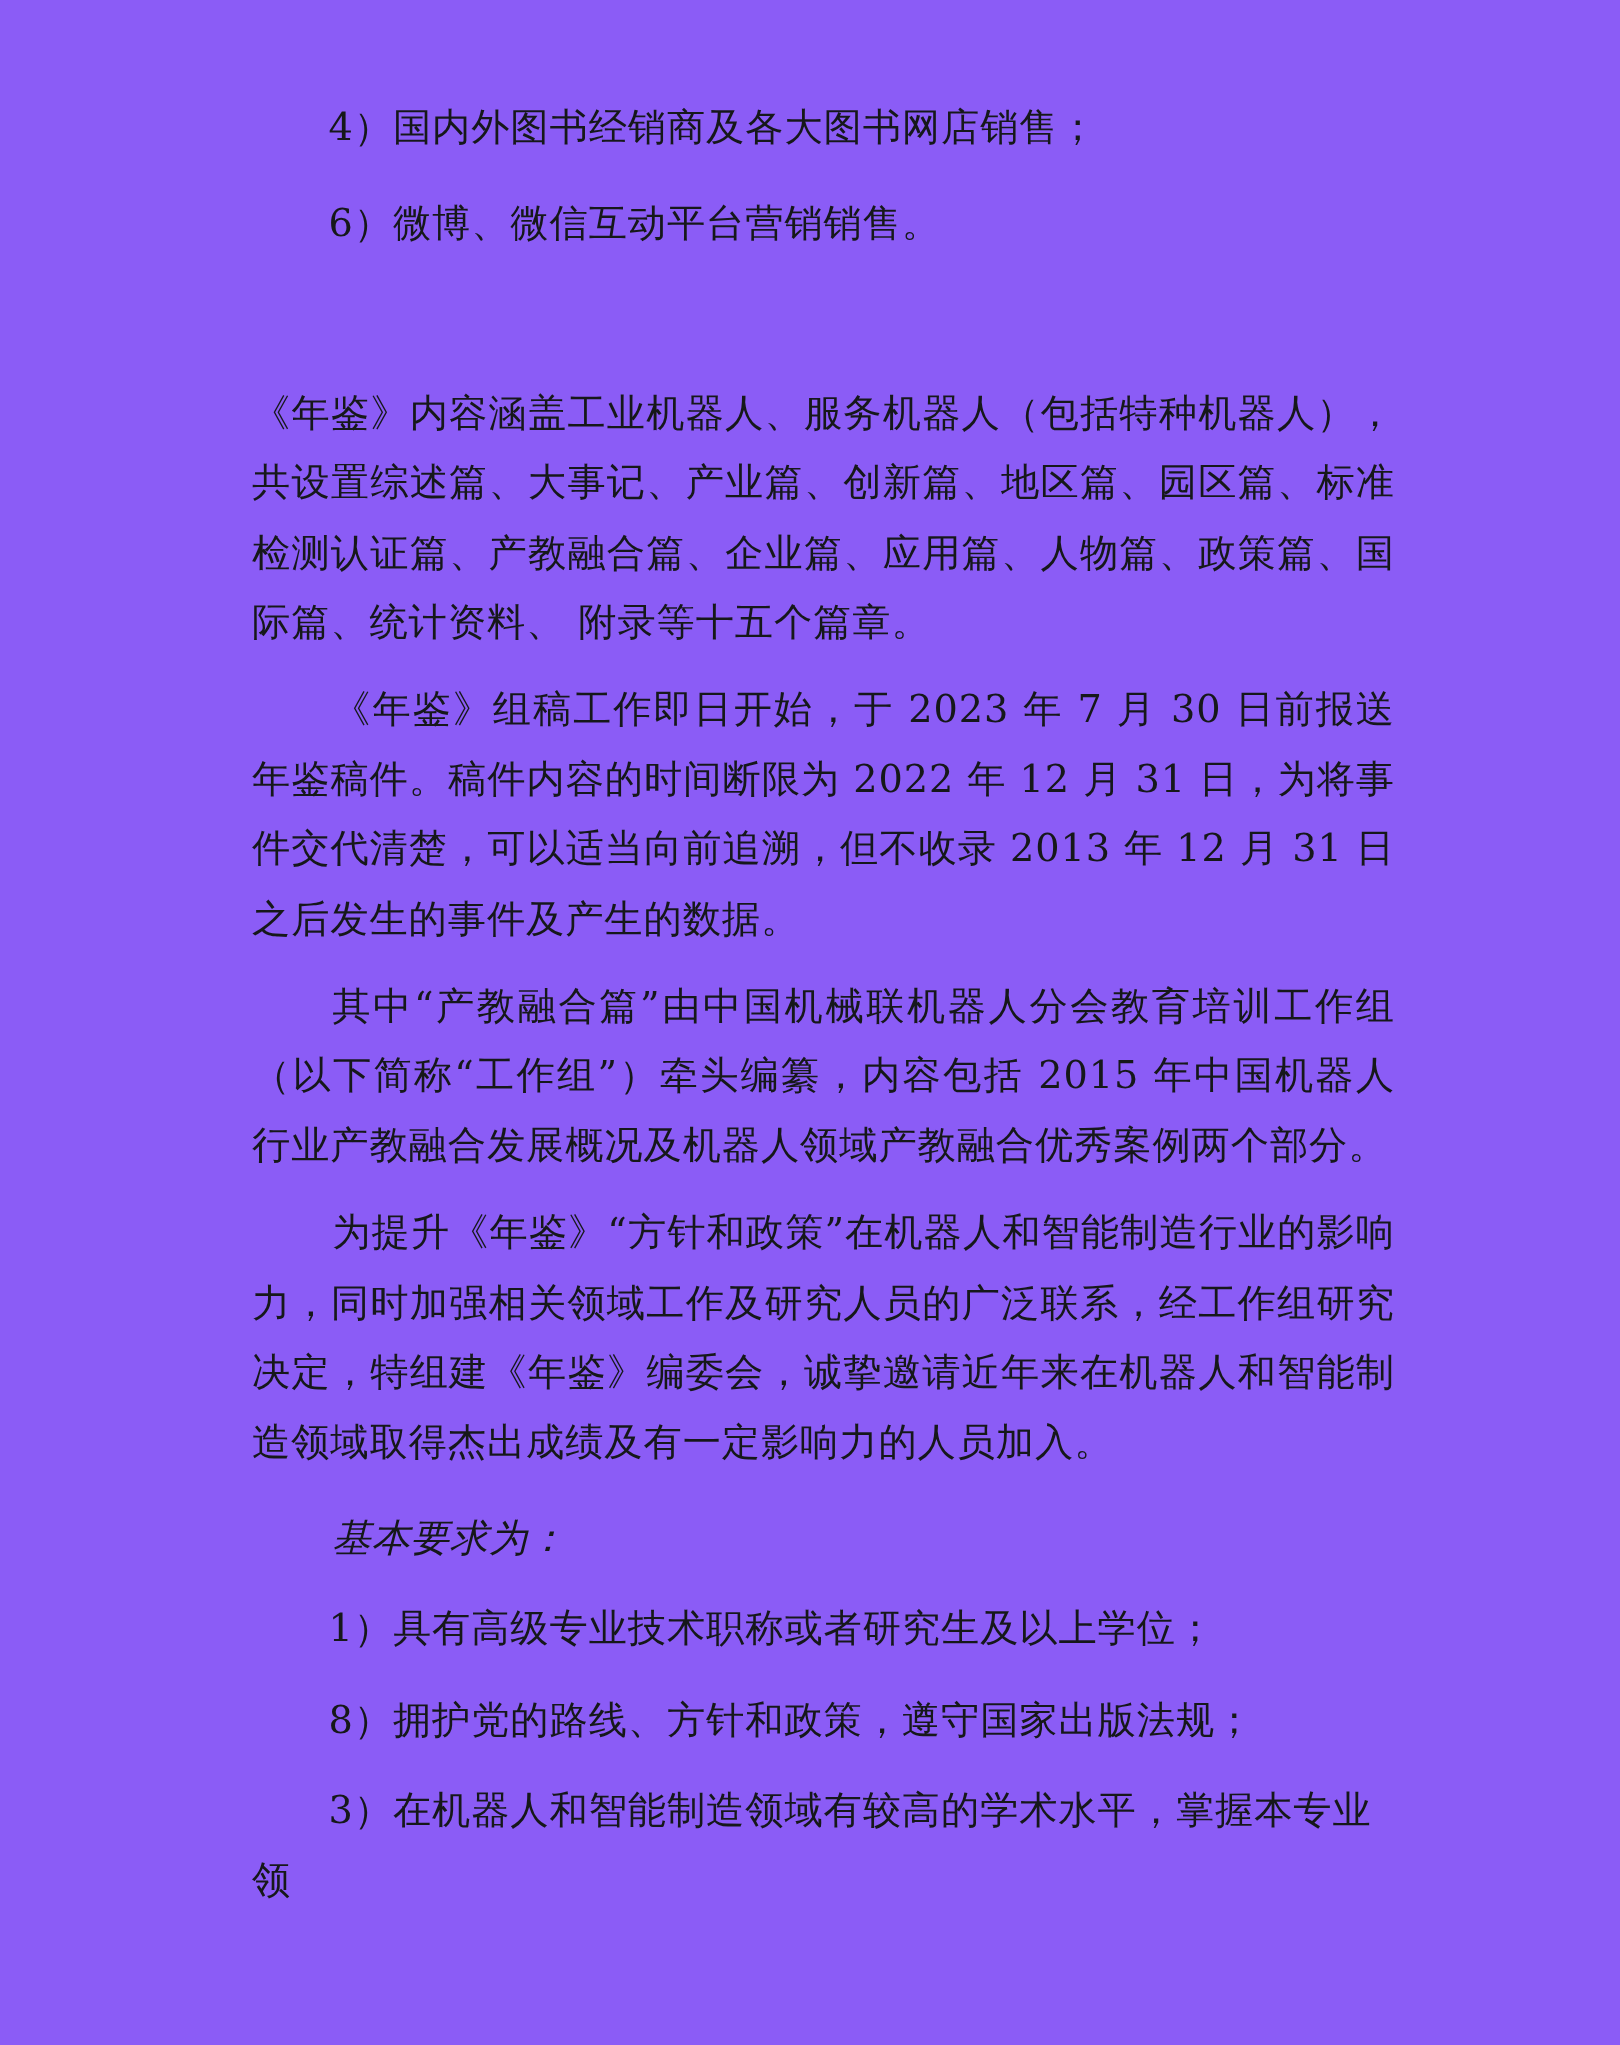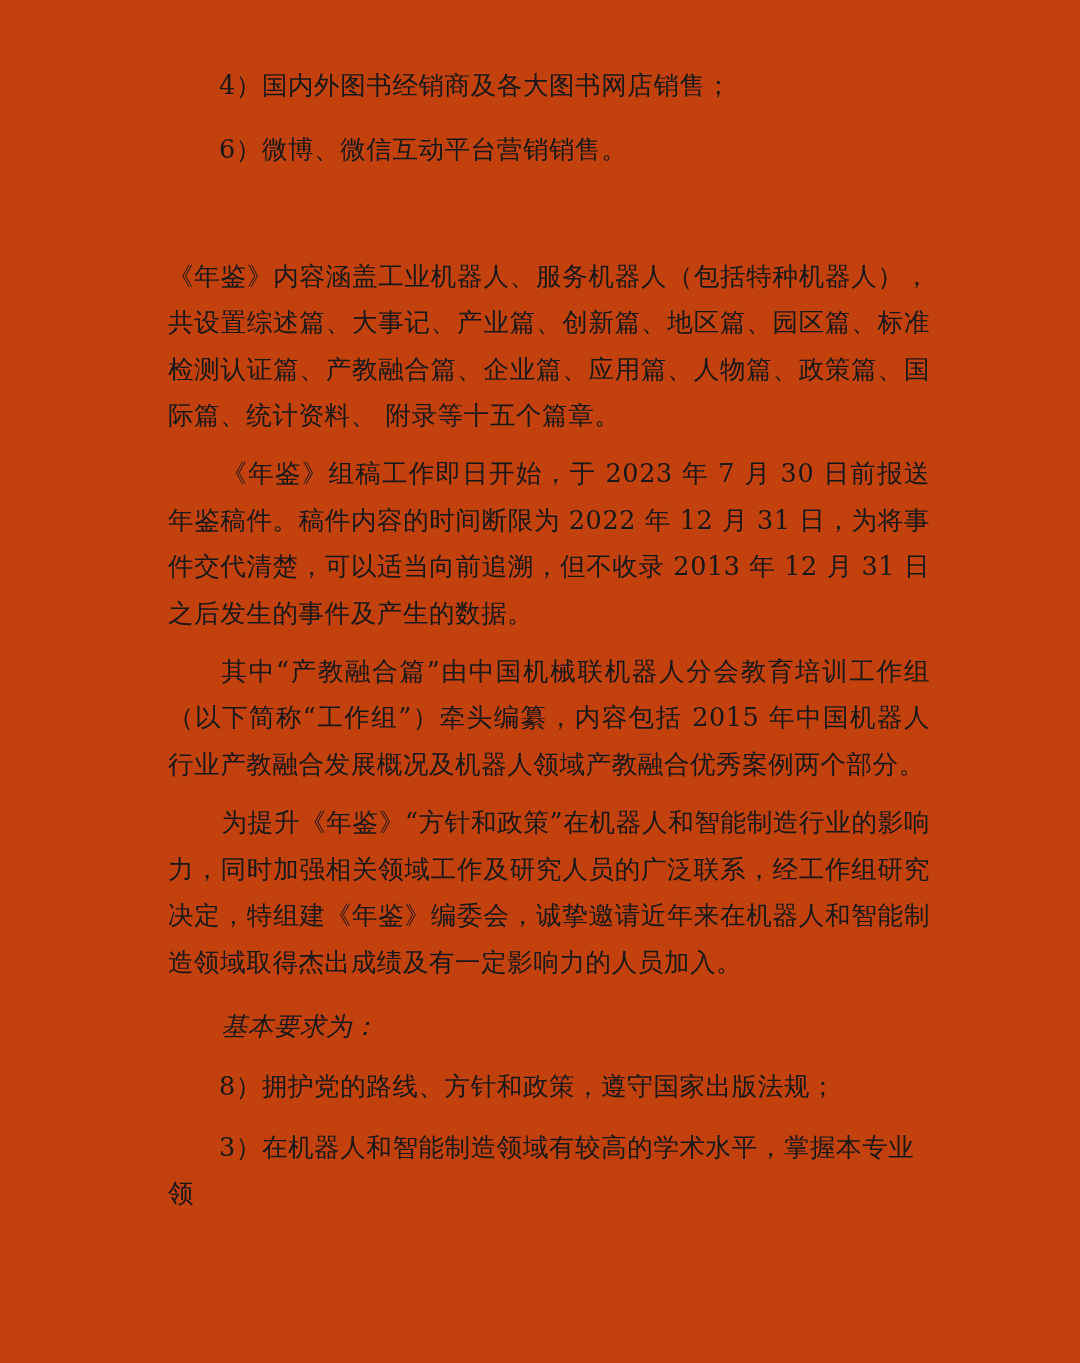--- a/index.html
+++ b/index.html
@@ -12,21 +12,21 @@
     min-height: 1363px;
     font-family: "DejaVu Serif", "Liberation Serif", serif;
     color: #1c1c1c;
   }
   .page {
     position: relative;
     width: 1080px;
     min-height: 1363px;
     box-sizing: border-box;
     padding: 62px 150px 40px 168px;
-    background: #c2410c;
+    background: #8b5cf6;
   }
   .doc-body {
     font-size: 25.5px;
     line-height: 1.82;
     letter-spacing: 0.6px;
     color: #16181a;
   }
   p {
     margin: 0;
   }
@@ -86,19 +86,20 @@
     <p class="para indent">其中“产教融合篇”由中国机械联机器人分会教育培训工作组（以下简称“工作组”）牵头编纂，内容包括 2015 年中国机器人行业产教融合发展概况及机器人领域产教融合优秀案例两个部分。</p>
 
     <div class="spacer-sm"></div>
 
     <p class="para indent">为提升《年鉴》“方针和政策”在机器人和智能制造行业的影响力，同时加强相关领域工作及研究人员的广泛联系，经工作组研究决定，特组建《年鉴》编委会，诚挚邀请近年来在机器人和智能制造领域取得杰出成绩及有一定影响力的人员加入。</p>
 
     <div class="spacer-md"></div>
 
     <p class="req-head">基本要求为：</p>
 
+    <p class="req-item">1）具有高级专业技术职称或者研究生及以上学位；</p>
 
     <p class="req-item">8）拥护党的路线、方针和政策，遵守国家出版法规；</p>
 
     <p class="req-item">3）在机器人和智能制造领域有较高的学术水平，掌握本专业领</p>
 
   </div>
 </div>
 
 </body></html>

